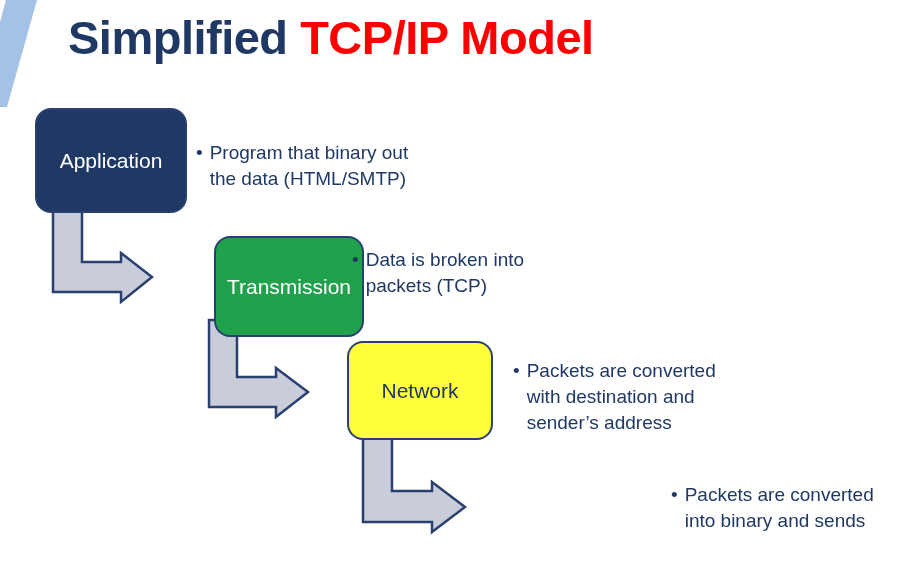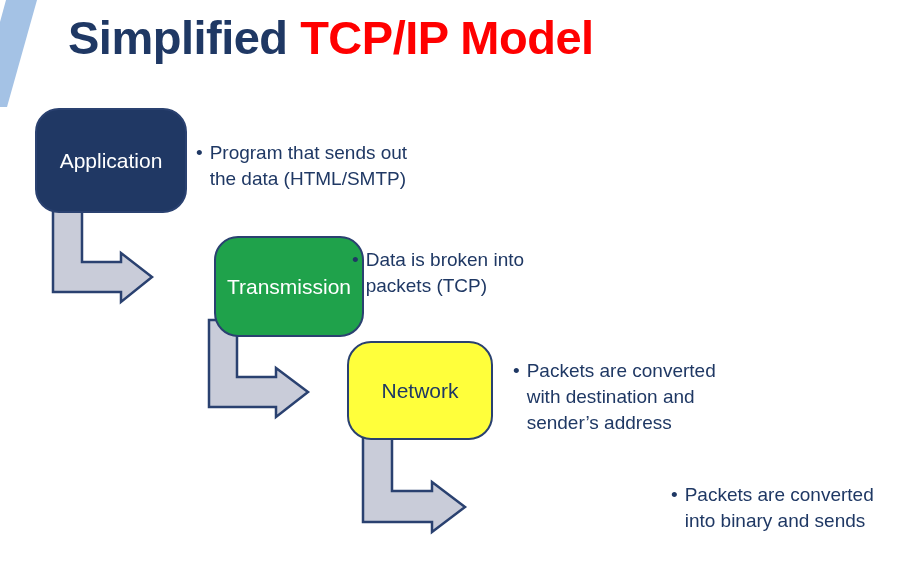--- a/index.html
+++ b/index.html
@@ -41,21 +41,21 @@
     letter-spacing: -0.5px;
     color: var(--title-text, #1F3864);
     white-space: nowrap;
   }
   .title .accent {
     color: var(--title-accent, #FF0000);
   }
   .box {
     position: absolute;
     border: 2.5px solid var(--box-border, #2A4170);
-    border-radius: 24px;
+    border-radius: 16px;
     display: flex;
     align-items: center;
     justify-content: center;
     box-sizing: border-box;
   }
   .box-label {
     font-size: 21px;
     color: #ffffff;
     white-space: nowrap;
   }
@@ -98,21 +98,21 @@
     <polygon class="arrow" points="363,436 392,436 392,491 432,491 432,482 465,507 432,532 432,522 363,522"></polygon>
   </svg>
 
   <h1 class="title"><span>Simplified </span><span class="accent">TCP/IP Model</span></h1>
 
   <div class="box box-application">
     <span class="box-label">Application</span>
   </div>
   <div class="bullet bullet-0">
     <span class="marker">•</span>
-    <span class="bullet-text">Program that sends out
+    <span class="bullet-text">Program that binary out
 the data (HTML/SMTP)</span>
   </div>
 
   <div class="box box-transmission">
     <span class="box-label">Transmission</span>
   </div>
   <div class="bullet bullet-1">
     <span class="marker">•</span>
     <span class="bullet-text">Data is broken into
 packets (TCP)</span>

